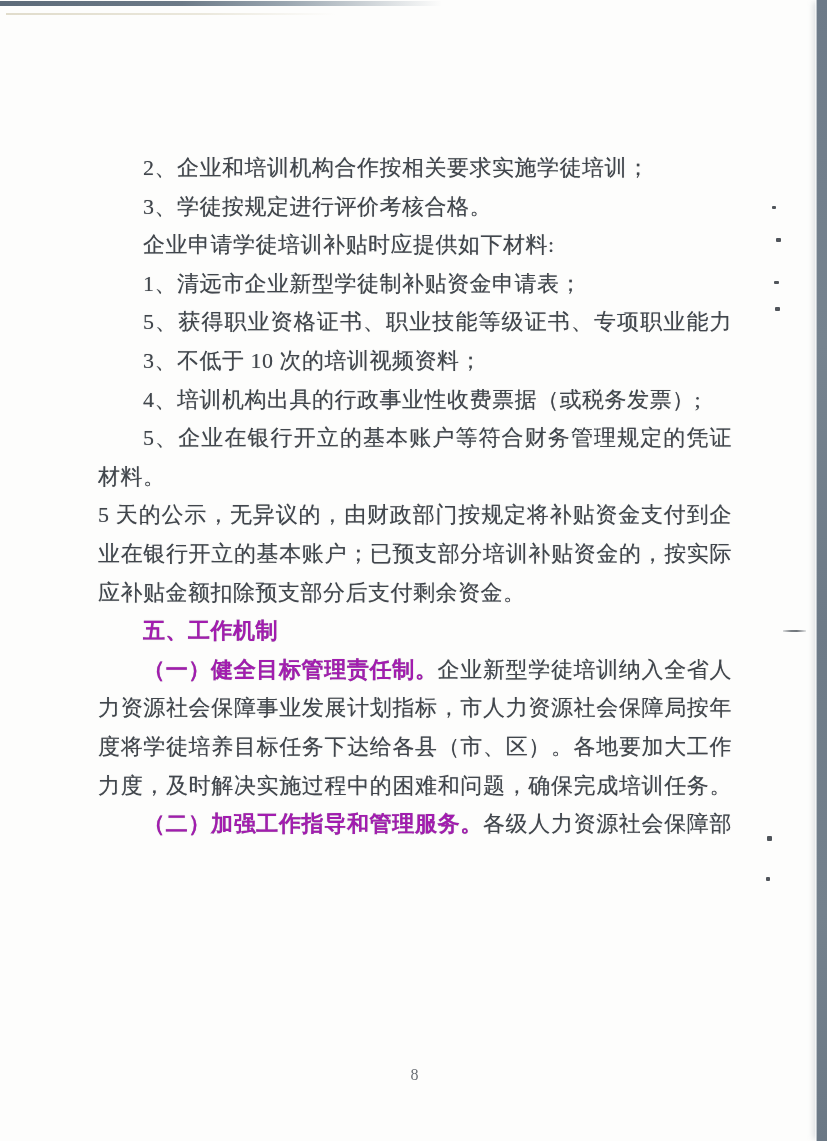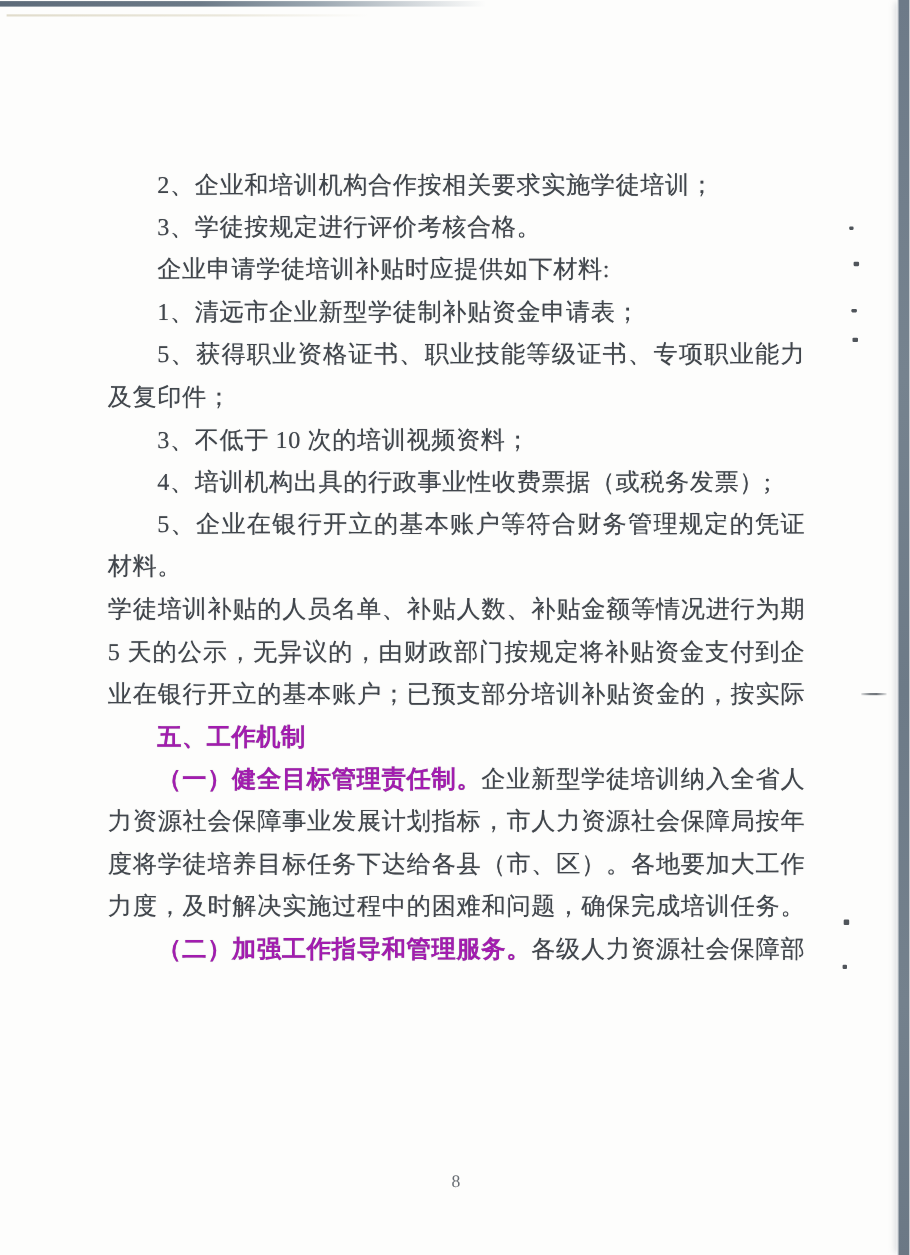--- a/index.html
+++ b/index.html
@@ -120,28 +120,27 @@
   <i class="speck dash" style="left:783px; top:630px; width:23px; height:2px;"></i>
   <i class="speck" style="left:767px; top:836px; width:5px; height:5px;"></i>
   <i class="speck" style="left:766px; top:877px; width:4px; height:4px;"></i>
 
   <div class="doc-body">
       <div class="line indent"><span>2、企业和培训机构合作按相关要求实施学徒培训；</span></div>
       <div class="line indent"><span>3、学徒按规定进行评价考核合格。</span></div>
       <div class="line indent"><span>企业申请学徒培训补贴时应提供如下材料:</span></div>
       <div class="line indent"><span>1、清远市企业新型学徒制补贴资金申请表；</span></div>
       <div class="line indent justify"><span>5、获得职业资格证书、职业技能等级证书、专项职业能力</span></div>
-      <div class="line"><span>及复印件；</span></div>
       <div class="line indent"><span>3、不低于 10 次的培训视频资料；</span></div>
       <div class="line indent"><span>4、培训机构出具的行政事业性收费票据（或税务发票）;</span></div>
       <div class="line indent justify"><span>5、企业在银行开立的基本账户等符合财务管理规定的凭证</span></div>
       <div class="line"><span>材料。</span></div>
-      <div class="line justify"><span>学徒培训补贴的人员名单、补贴人数、补贴金额等情况进行为期</span></div>
       <div class="line justify"><span>5 天的公示，无异议的，由财政部门按规定将补贴资金支付到企</span></div>
       <div class="line justify"><span>业在银行开立的基本账户；已预支部分培训补贴资金的，按实际</span></div>
+      <div class="line"><span>应补贴金额扣除预支部分后支付剩余资金。</span></div>
       <div class="line indent heading"><span class="bold">五、工作机制</span></div>
       <div class="line indent justify"><span class="bold">（一）健全目标管理责任制。</span><span>企业新型学徒培训纳入全省人</span></div>
       <div class="line justify"><span>力资源社会保障事业发展计划指标，市人力资源社会保障局按年</span></div>
       <div class="line justify"><span>度将学徒培养目标任务下达给各县（市、区）。各地要加大工作</span></div>
       <div class="line justify"><span>力度，及时解决实施过程中的困难和问题，确保完成培训任务。</span></div>
       <div class="line indent justify"><span class="bold">（二）加强工作指导和管理服务。</span><span>各级人力资源社会保障部</span></div>
     </div>
 
   <div class="page-footer">8</div>
 

